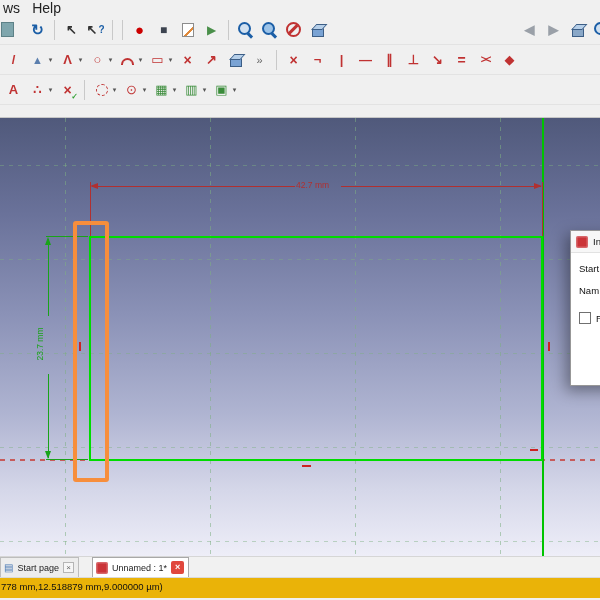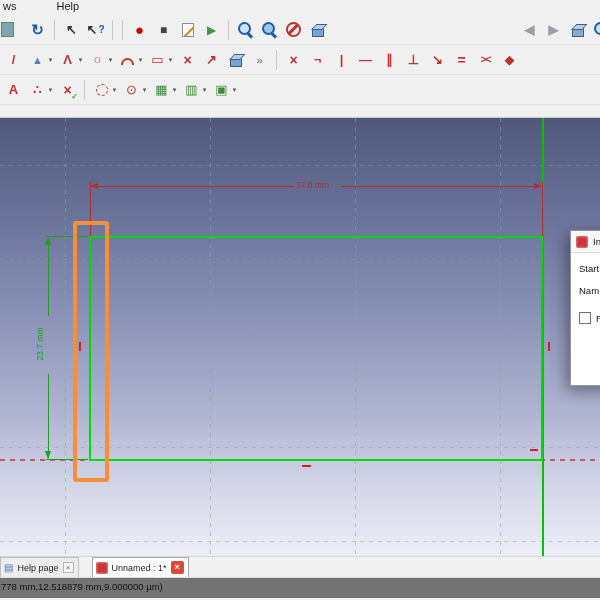--- a/index.html
+++ b/index.html
@@ -1,22 +1,22 @@
 <!DOCTYPE html>
 <html><head>
 <meta charset="utf-8">
 <style>
   * { margin:0; padding:0; box-sizing:border-box; }
   html,body { width:600px; height:600px; }
   body { font-family:"Liberation Sans", sans-serif; background:#f0f0f0; }
   .app { position:relative; width:600px; height:600px; overflow:hidden; background:#f0f0f0; }
 
   
-  .menubar { height:15px; display:flex; background:#f0f0f0; font-size:11px; color:#222; }
-  .menu-item { padding:0 6px;margin-left:28px; }
+  .menubar { height:15px; display:flex; align-items:center; background:#f0f0f0; font-size:14px; color:#222; }
+  .menu-item { padding:0 6px; }
   .menu-item:first-child { margin-left:-3px; }
 
   
   .toolbar { height:30px; display:flex; align-items:center; background:#f0f0f0;
              border-bottom:1px solid #e3e3e3; padding-left:2px; gap:1px; overflow:hidden; white-space:nowrap; }
   .tbtn { min-width:23px; height:24px; display:inline-flex; align-items:center; justify-content:center;
           font-size:13px; color:#333; border-radius:2px; flex:0 0 auto; }
   .sep { width:1px; height:20px; background:#c9c9c9; margin:0 4px; flex:0 0 auto; }
   .dd { font-size:7px; color:#555; width:9px; margin-left:-4px; flex:0 0 auto; text-align:center; }
   .red { color:#c03232; } .blue { color:#1b5ea6; } .gray { color:#9aa0a8; } .green { color:#3a8c3a; }
@@ -107,21 +107,21 @@
   .tab { height:20px; display:flex; align-items:center; gap:4px; padding:0 4px 0 3px; font-size:9px; color:#222;
          background:#ededed; border:1px solid #bdbdbd; border-bottom:none; }
   .tab.active { background:#fff; border-color:#a8a8a8; }
   .tab-icon { font-size:10px; color:#4a7ab5; }
   .tab-close { width:11px; height:11px; display:flex; align-items:center; justify-content:center;
                border:1px solid #b5b5b5; background:#f6f6f6; color:#666; font-size:8px; line-height:1; }
   .tab-close.red-close { width:13px; height:13px; background:#e0473d; border:none; border-radius:2px;
                          color:#fff; font-weight:bold; font-size:9px; }
 
   
-  .statusbar { height:21px; background:#737373; border-top:1px solid #dadada; font-size:9.5px; color:#111;
+  .statusbar { height:21px; background:#eab308; border-top:1px solid #dadada; font-size:9.5px; color:#111;
                display:flex; align-items:flex-start; padding:3px 0 16px 1px; }
 </style>
 </head>
 <body>
 
 <div class="app">
 
   <div class="menubar">
     <span class="menu-item">ws</span>
     <span class="menu-item">Help</span>
@@ -249,21 +249,21 @@
     <div class="sline" style="left:541px; top:118px; width:2px; height:225px;"></div>
 
     <div class="orange-rect"></div>
 
     <div class="dim-v" style="left:90px; top:64px; height:54px;"></div>
     <div class="dim-v" style="left:542px; top:64px; height:54px;"></div>
     <div class="dim-h" style="left:92px; top:68px; width:203px;"></div>
     <div class="dim-h" style="left:341px; top:68px; width:200px;"></div>
     <div class="arr h-left" style="left:90px; top:65px;"></div>
     <div class="arr h-right" style="left:534px; top:65px;"></div>
-    <div class="dim-label-h">37.0 mm</div>
+    <div class="dim-label-h">42.7 mm</div>
 
     <div class="dimg-h" style="left:46px; top:118px; width:42px;"></div>
     <div class="dimg-h" style="left:46px; top:341px; width:42px;"></div>
     <div class="dimg-v" style="left:48px; top:121px; height:77px;"></div>
     <div class="dimg-v" style="left:48px; top:256px; height:84px;"></div>
     <div class="arr v-up" style="left:45px; top:119px;"></div>
     <div class="arr v-down" style="left:45px; top:333px;"></div>
     <div class="dim-label-v">23.7 mm</div>
 
     <div class="cmark" style="left:548px; top:224px; width:2px; height:9px;"></div>
@@ -287,21 +287,21 @@
           <span class="checkbox"></span>
           <span>R</span>
         </div>
       </div>
     </div>
   </div>
 
   <div class="tabbar">
     <div class="tab">
       <span class="tab-icon">▤</span>
-      <span>Help page</span>
+      <span>Start page</span>
       <span class="tab-close">×</span>
     </div>
     <div class="tab active">
       <span class="fc-icon"></span>
       <span>Unnamed : 1*</span>
       <span class="tab-close red-close">×</span>
     </div>
   </div>
 
   <div class="statusbar">

